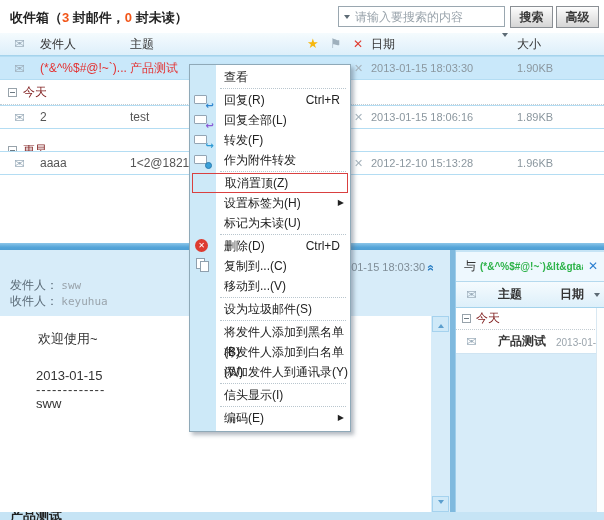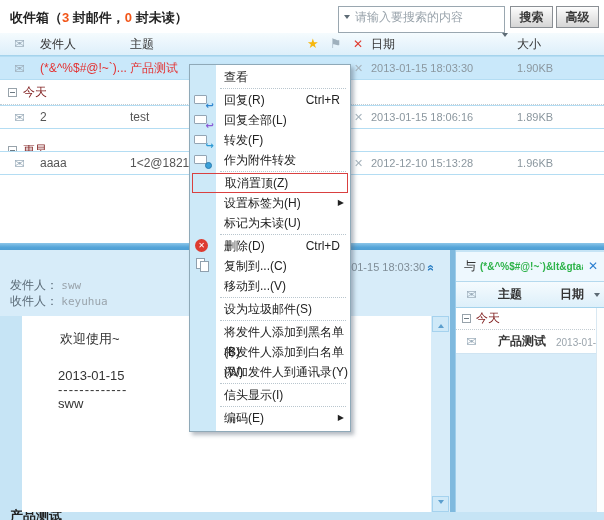--- a/index.html
+++ b/index.html
@@ -10,21 +10,21 @@
          background-image:radial-gradient(#ffffff 22%, rgba(255,255,255,0) 24%);
          background-size:4px 4px; }
   .dots { background-color:#d7ecf9;
           background-image:radial-gradient(#ffffff 22%, rgba(255,255,255,0) 24%);
           background-size:4px 4px; }
 
   
   .toolbar { position:absolute; left:0; top:0; width:604px; height:33px; background:#fff; }
   .inbox-title { position:absolute; left:10px; top:9px; font-size:13px; font-weight:bold; color:#222; }
   .inbox-title .num { color:#f25518; }
-  .search-wrap { position:absolute; left:338px; top:6px; width:167px; height:27px; background:#fff; border:1px solid #9aa7b0; }
+  .search-wrap { position:absolute; left:338px; top:6px; width:167px; height:21px; background:#fff; border:1px solid #9aa7b0; }
   .search-wrap input { position:absolute; left:16px; top:1px; width:148px; height:17px; border:0; outline:none; font-size:12px; color:#555; font-family:inherit; }
   .search-wrap input::placeholder { color:#9aa4ac; }
   .tri { display:inline-block; width:0; height:0; border-left:3px solid transparent; border-right:3px solid transparent; border-top:4px solid #5d6b75; }
   .search-caret { position:absolute; left:5px; top:8px; }
   .tb-btn { position:absolute; top:6px; width:43px; height:22px; border:1px solid #8a8f94;
             background:linear-gradient(#fdfdfd,#e9e9e9 50%,#d5d5d5); font-weight:bold; color:#3a3a3a;
             font-size:12px; text-align:center; line-height:20px; cursor:default; }
   .btn-search { left:510px; }
   .btn-adv { left:556px; }
 
@@ -67,21 +67,21 @@
               background:linear-gradient(#8cc6e9,#55a5d9 60%,#4f9fd4); }
 
   
   .pv-header { position:absolute; left:0; top:250px; width:450px; height:66px; }
   .pv-subject { position:absolute; left:10px; top:257px; font-size:13px; font-weight:bold; color:#222; }
   .pv-line { position:absolute; left:10px; font-size:12px; color:#5b6b77; }
   .pv-val { color:#9aa4ac; font-family:"DejaVu Sans Mono",monospace; font-size:11px; }
   .pv-date { position:absolute; left:323px; top:261px; font-size:11px; color:#7f8d97; }
   .pv-collapse { position:absolute; left:427px; top:261px; color:#2b7fc5; font-weight:bold; font-size:12px;
                  display:inline-block; transform:rotate(-90deg); }
-  .pv-body { position:absolute; left:0; top:316px; width:431px; height:196px; background:#fff;margin-left:22px; }
+  .pv-body { position:absolute; left:0; top:316px; width:431px; height:196px; background:#fff; }
   .pv-body div { position:absolute; color:#333; font-size:13px; white-space:pre; }
   .bl0 { left:38px; top:14px; }
   .bl1 { left:36px; top:52px; }
   .bl2 { left:36px; top:66px; letter-spacing:1px; }
   .bl3 { left:36px; top:80px; }
 
   
   .pv-sb { position:absolute; left:431px; top:316px; width:19px; height:196px; }
   .sb-btn { position:absolute; left:1px; width:17px; height:16px; background:#cfe9f8; border:1px solid #a5d2ee;
             text-align:center; }

